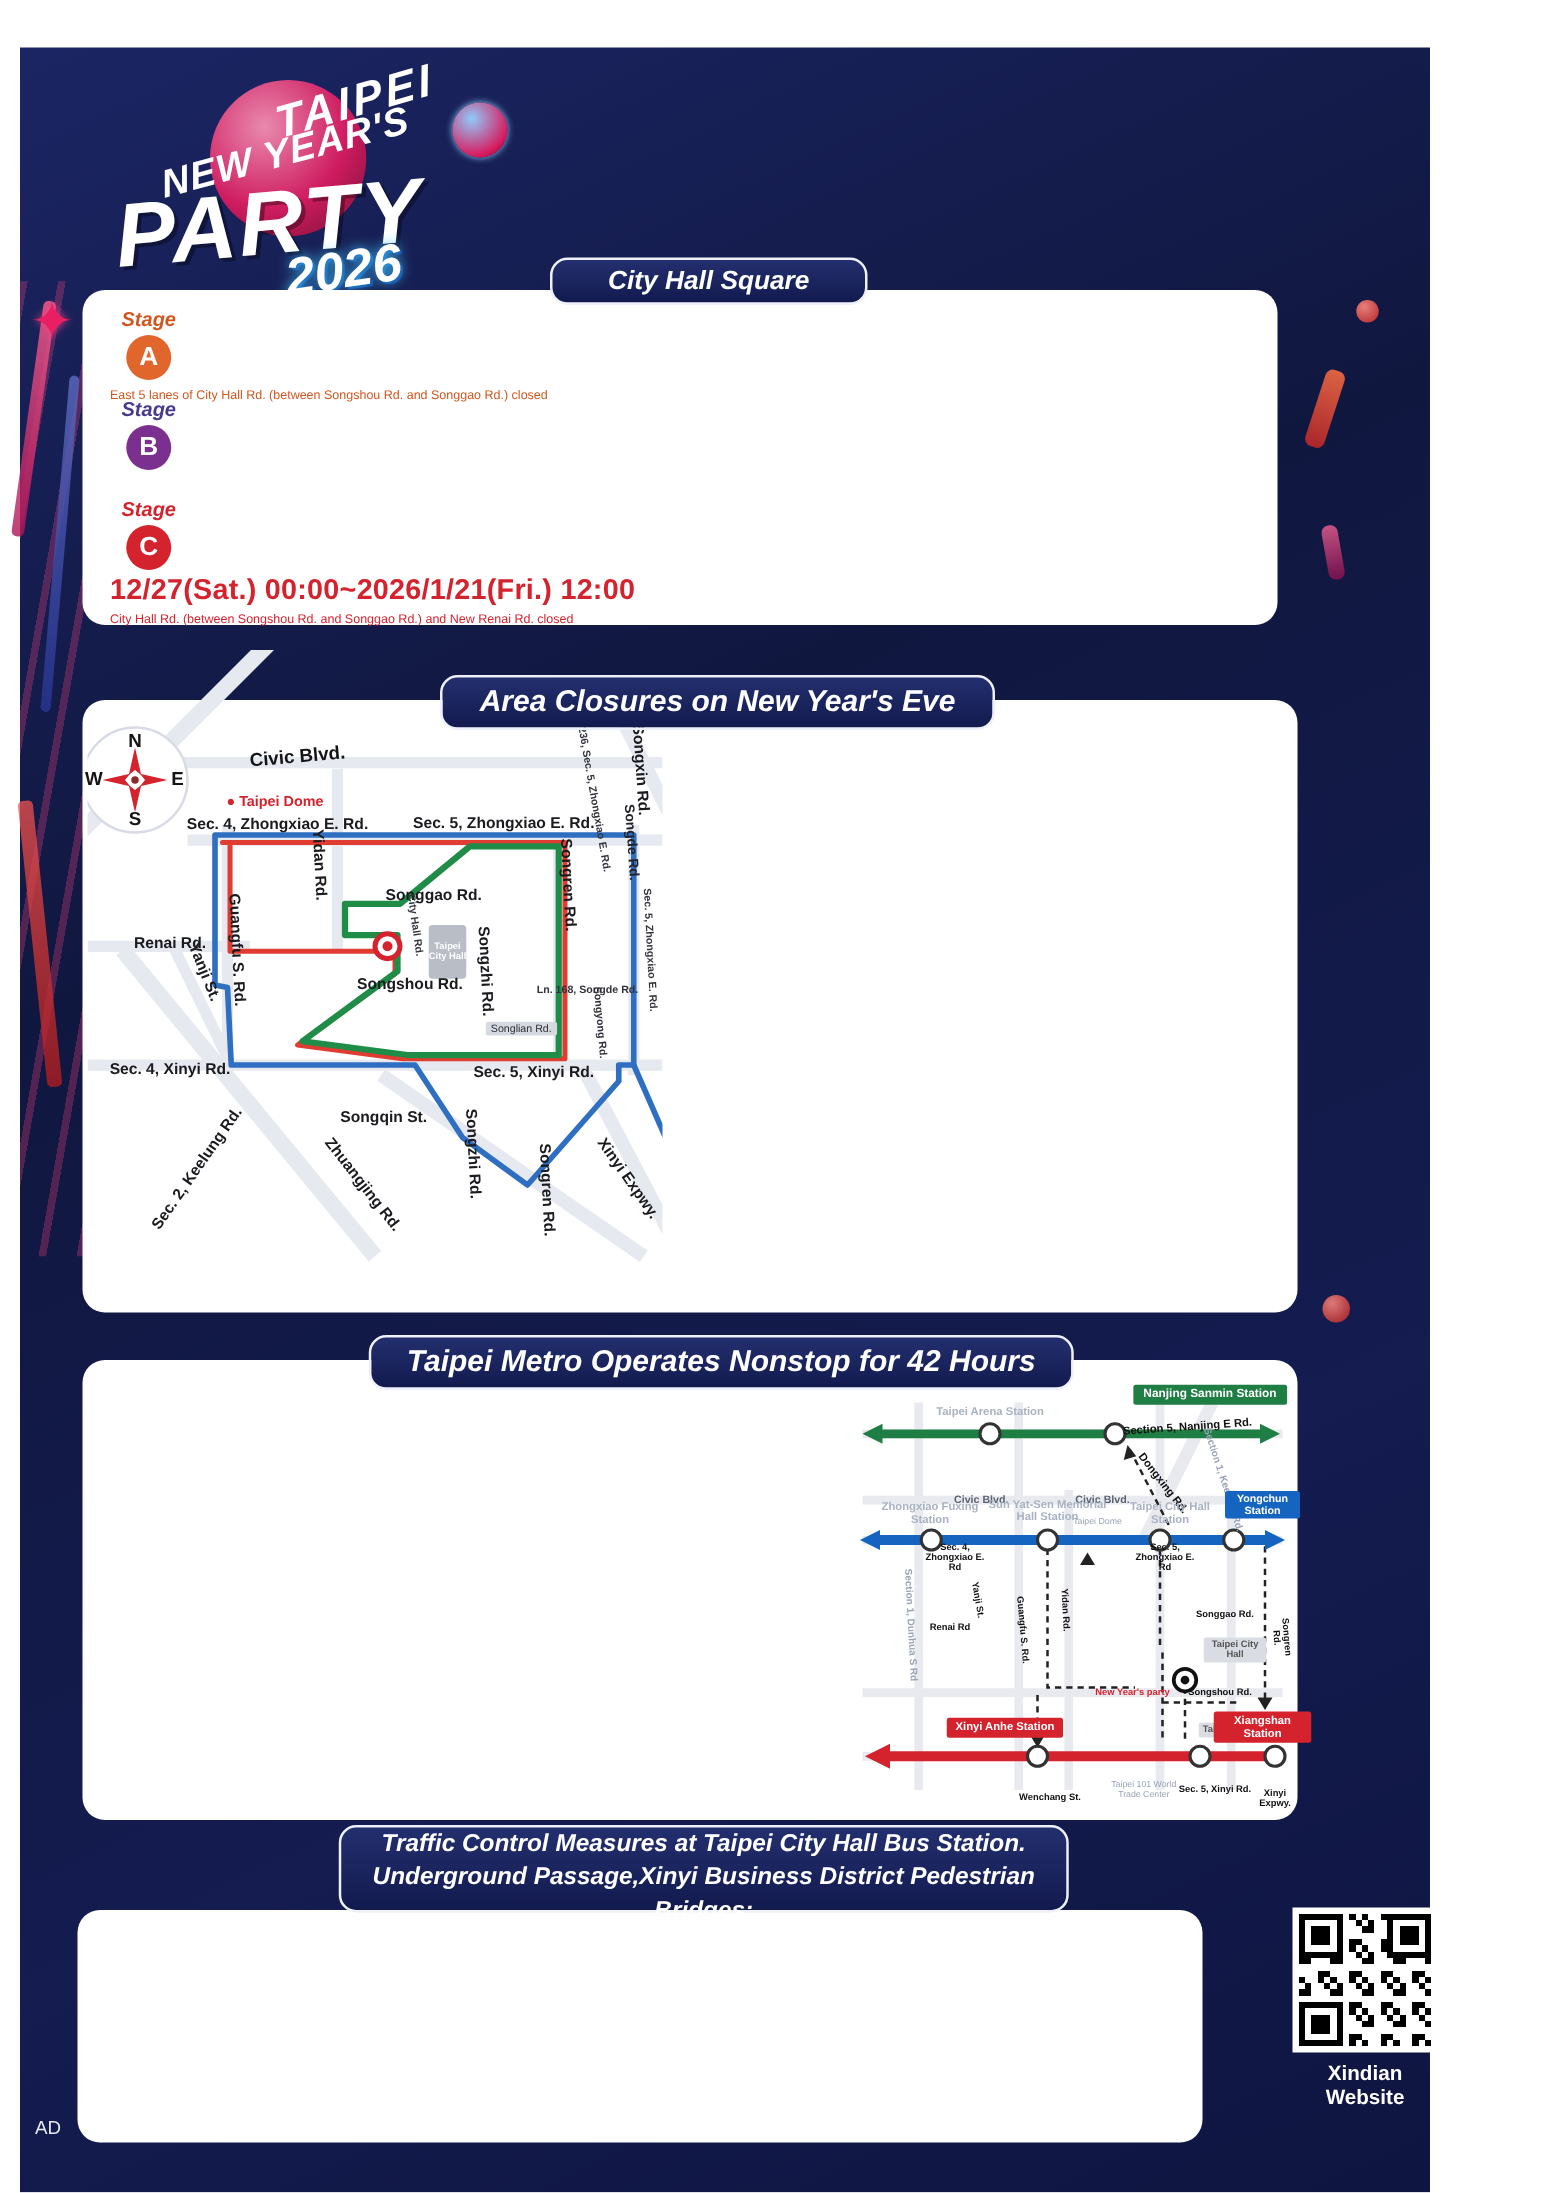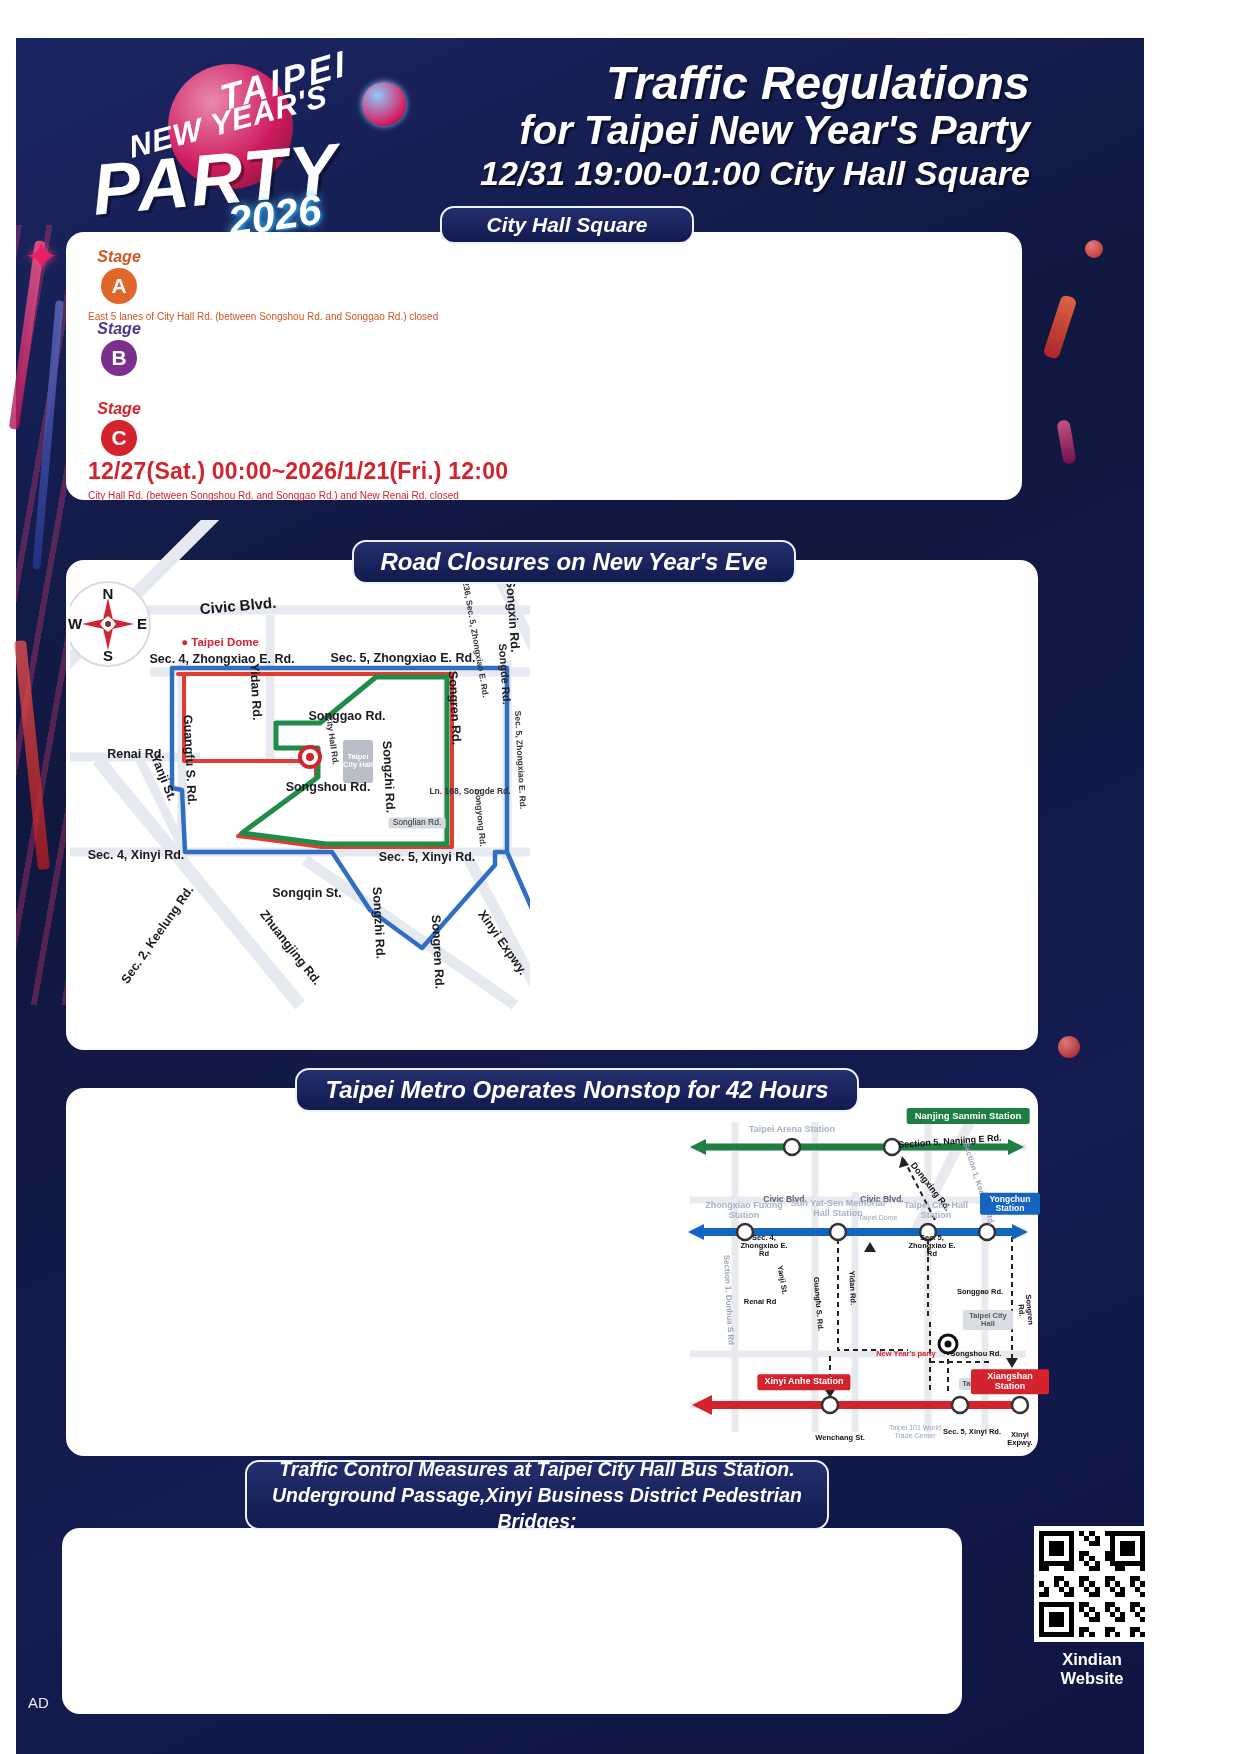--- a/index.html
+++ b/index.html
@@ -155,25 +155,20 @@
 
   <div class="logo">
     <div class="ball1"></div>
     <div class="ball2"></div>
     <div class="lg-t lg-taipei">TAIPEI</div>
     <div class="lg-t lg-ny">NEW YEAR'S</div>
     <div class="lg-t lg-party">PARTY</div>
     <div class="lg-t lg-year">2026</div>
   </div>
 
-  <div class="title">
-    <div class="t1">Traffic Regulations</div>
-    <div class="t2">for Taipei New Year's Party</div>
-    <div class="t3">12/31 19:00-01:00 City Hall Square</div>
-  </div>
 
   <div class="tab" style="left:440px;top:206px;width:250px;height:34px;font-size:21px;">
     <span>City Hall Square</span>
   </div>
   <div class="card" style="left:66px;top:232px;width:956px;height:268px;">
     <div class="stage-row sa" style="left:22px;top:16px;">
       <div class="stage-head">
         <div class="stage-word">Stage</div>
         <div class="stage-circle">A</div>
       </div>
@@ -217,21 +212,21 @@
       <span class="ml white-md" style="left: 164px; top: 141px; transform: translate(-50%, -50%) rotate(90deg);">New Renai Rd.</span>
       <span class="ml ltblue" style="left: 95px; top: 140px; transform: translate(-50%, -50%) rotate(90deg);">City Hall Square</span>
       <span class="ml ltblue" style="left: 227px; top: 140px; transform: translate(-50%, -50%) rotate(90deg);">City Hall Square</span>
       <span class="ml navy-lg" style="left: 27px; top: 125px; transform: translate(-50%, -50%) rotate(90deg);">Songgao Rd.</span>
       <span class="ml navy-lg" style="left: 294px; top: 120px; transform: translate(-50%, -50%) rotate(90deg);">Songshou Rd.</span>
       <span class="ml council" style="left: 94px; top: 184px; width: 62px; white-space: normal; transform: translate(-50%, -50%);">Taipei City Council</span>
       <span class="ml gray-md" style="left: 108px; top: 213px; transform: translate(-50%, -50%);">Yixian Rd.</span>
     </div>
 
   <div class="tab" style="left:352px;top:540px;width:440px;height:40px;font-size:24px;">
-    <span>Road Closures on New Year's Eve</span>
+    <span>Area Closures on New Year's Eve</span>
   </div>
   <div class="card" style="left:66px;top:560px;width:972px;height:490px;"></div>
 
   <div class="roadmap" style="left:70px;top:520px;width:460px;height:530px;z-index:4;">
     <svg width="460" height="530" viewBox="0 0 460 530">
       <g stroke="#e7e9f1" stroke-width="9" fill="none">
         <line x1="0" y1="90" x2="460" y2="90"></line>
         <line x1="80" y1="152" x2="460" y2="152"></line>
         <line x1="0" y1="237" x2="130" y2="237"></line>
         <line x1="0" y1="332" x2="460" y2="332"></line>
@@ -362,21 +357,21 @@
         <circle cx="280" cy="313" r="8" fill="#fff" stroke="#333" stroke-width="2.5"></circle>
         <circle cx="340" cy="313" r="8" fill="#fff" stroke="#333" stroke-width="2.5"></circle>
       </g>
       <g>
         <circle cx="268" cy="252" r="9" fill="#fff" stroke="#111" stroke-width="3"></circle>
         <circle cx="268" cy="252" r="3.5" fill="#111"></circle>
       </g>
     </svg>
   <span class="ml gray-sm" style="left: 112px; top: 38px; transform: translate(-50%, -50%);">Taipei Arena Station</span><span class="ml greenbox" style="left: 288px; top: 24px; transform: translate(-50%, -50%);">Nanjing Sanmin Station</span><span class="ml blk-xs" style="left: 270px; top: 50px; transform: translate(-50%, -50%) rotate(-4deg);">Section 5, Nanjing E Rd.</span><span class="ml blk-xs" style="left: 250px; top: 95px; transform: translate(-50%, -50%) rotate(52deg);">Dongxing Rd.</span><span class="ml gray-xs" style="left: 298px; top: 92px; transform: translate(-50%, -50%) rotate(72deg);">Section 1, Keelung Rd.</span><span class="ml gray-xs2" style="left: 105px; top: 108px; transform: translate(-50%, -50%);">Civic Blvd.</span><span class="ml gray-xs2" style="left: 202px; top: 108px; transform: translate(-50%, -50%);">Civic Blvd.</span><span class="ml gray-xxs" style="left: 198px; top: 126px; transform: translate(-50%, -50%);">Taipei Dome</span><span class="ml gray-sm" style="left: 64px; top: 119px; width: 80px; white-space: normal; transform: translate(-50%, -50%);">Zhongxiao Fuxing Station</span><span class="ml gray-sm" style="left: 158px; top: 117px; width: 112px; white-space: normal; transform: translate(-50%, -50%);">Sun Yat-Sen Memorial Hall Station</span><span class="ml gray-sm" style="left: 256px; top: 119px; width: 88px; white-space: normal; transform: translate(-50%, -50%);">Taipei City Hall Station</span><span class="ml bluebox" style="left: 330px; top: 112px; width: 52px; white-space: normal; transform: translate(-50%, -50%);">Yongchun Station</span><span class="ml blk-xxs" style="left: 84px; top: 154px; width: 56px; white-space: normal; transform: translate(-50%, -50%);">Sec. 4, Zhongxiao E. Rd</span><span class="ml blk-xxs" style="left: 252px; top: 154px; width: 56px; white-space: normal; transform: translate(-50%, -50%);">Sec. 5, Zhongxiao E. Rd</span><span class="ml gray-xs" style="left: 48px; top: 208px; transform: translate(-50%, -50%) rotate(87deg);">Section 1, Dunhua S Rd</span><span class="ml blk-xxs" style="left: 102px; top: 188px; transform: translate(-50%, -50%) rotate(80deg);">Yanji St.</span><span class="ml blk-xxs" style="left: 80px; top: 210px; transform: translate(-50%, -50%);">Renai Rd</span><span class="ml blk-xxs" style="left: 138px; top: 212px; transform: translate(-50%, -50%) rotate(85deg);">Guangfu S. Rd.</span><span class="ml blk-xxs" style="left: 172px; top: 196px; transform: translate(-50%, -50%) rotate(87deg);">Yidan Rd.</span><span class="ml blk-xxs" style="left: 300px; top: 200px; transform: translate(-50%, -50%);">Songgao Rd.</span><span class="ml graybox" style="left: 308px; top: 228px; width: 44px; white-space: normal; transform: translate(-50%, -50%);">Taipei City Hall</span><span class="ml blk-xxs" style="left: 345px; top: 218px; transform: translate(-50%, -50%) rotate(85deg);">Songren Rd.</span><span class="ml red-xxs" style="left: 226px; top: 262px; transform: translate(-50%, -50%);">New Year's party</span><span class="ml blk-xxs" style="left: 296px; top: 262px; transform: translate(-50%, -50%);">Songshou Rd.</span><span class="ml graybox" style="left: 300px; top: 292px; width: 36px; white-space: normal; transform: translate(-50%, -50%);">Taipei 101</span><span class="ml redbox" style="left: 124px; top: 290px; transform: translate(-50%, -50%);">Xinyi Anhe Station</span><span class="ml redbox" style="left: 330px; top: 290px; width: 64px; white-space: normal; transform: translate(-50%, -50%);">Xiangshan Station</span><span class="ml blk-xxs" style="left: 160px; top: 346px; transform: translate(-50%, -50%);">Wenchang St.</span><span class="ml gray-xxs" style="left: 235px; top: 340px; width: 70px; white-space: normal; transform: translate(-50%, -50%);">Taipei 101 World Trade Center</span><span class="ml blk-xxs" style="left: 292px; top: 340px; transform: translate(-50%, -50%);">Sec. 5, Xinyi Rd.</span><span class="ml blk-xxs" style="left: 340px; top: 347px; transform: translate(-50%, -50%);">Xinyi Expwy.</span></div>
 
-  <div class="tab" style="left:245px;top:1460px;width:580px;height:66px;font-size:19.5px;line-height:1.35;">
+  <div class="tab" style="left:271px;top:1460px;width:580px;height:66px;font-size:19.5px;line-height:1.35;justify-content:space-between;">
     <span>Traffic Control Measures at Taipei City Hall Bus Station.</span>
     <span>Underground Passage,Xinyi Business District Pedestrian Bridges:</span>
   </div>
   <div class="card" style="left:62px;top:1528px;width:900px;height:186px;"></div>
 
   <div class="bullets" style="left:86px;top:1548px;width:396px;">
     <div class="bullet">
       <span class="dot"></span>
       <span>Metro Taipei 101/WTC (R03) Underground Passage: closed from 22:00 December 31st to 03:00 January 1st.</span>
     </div>

